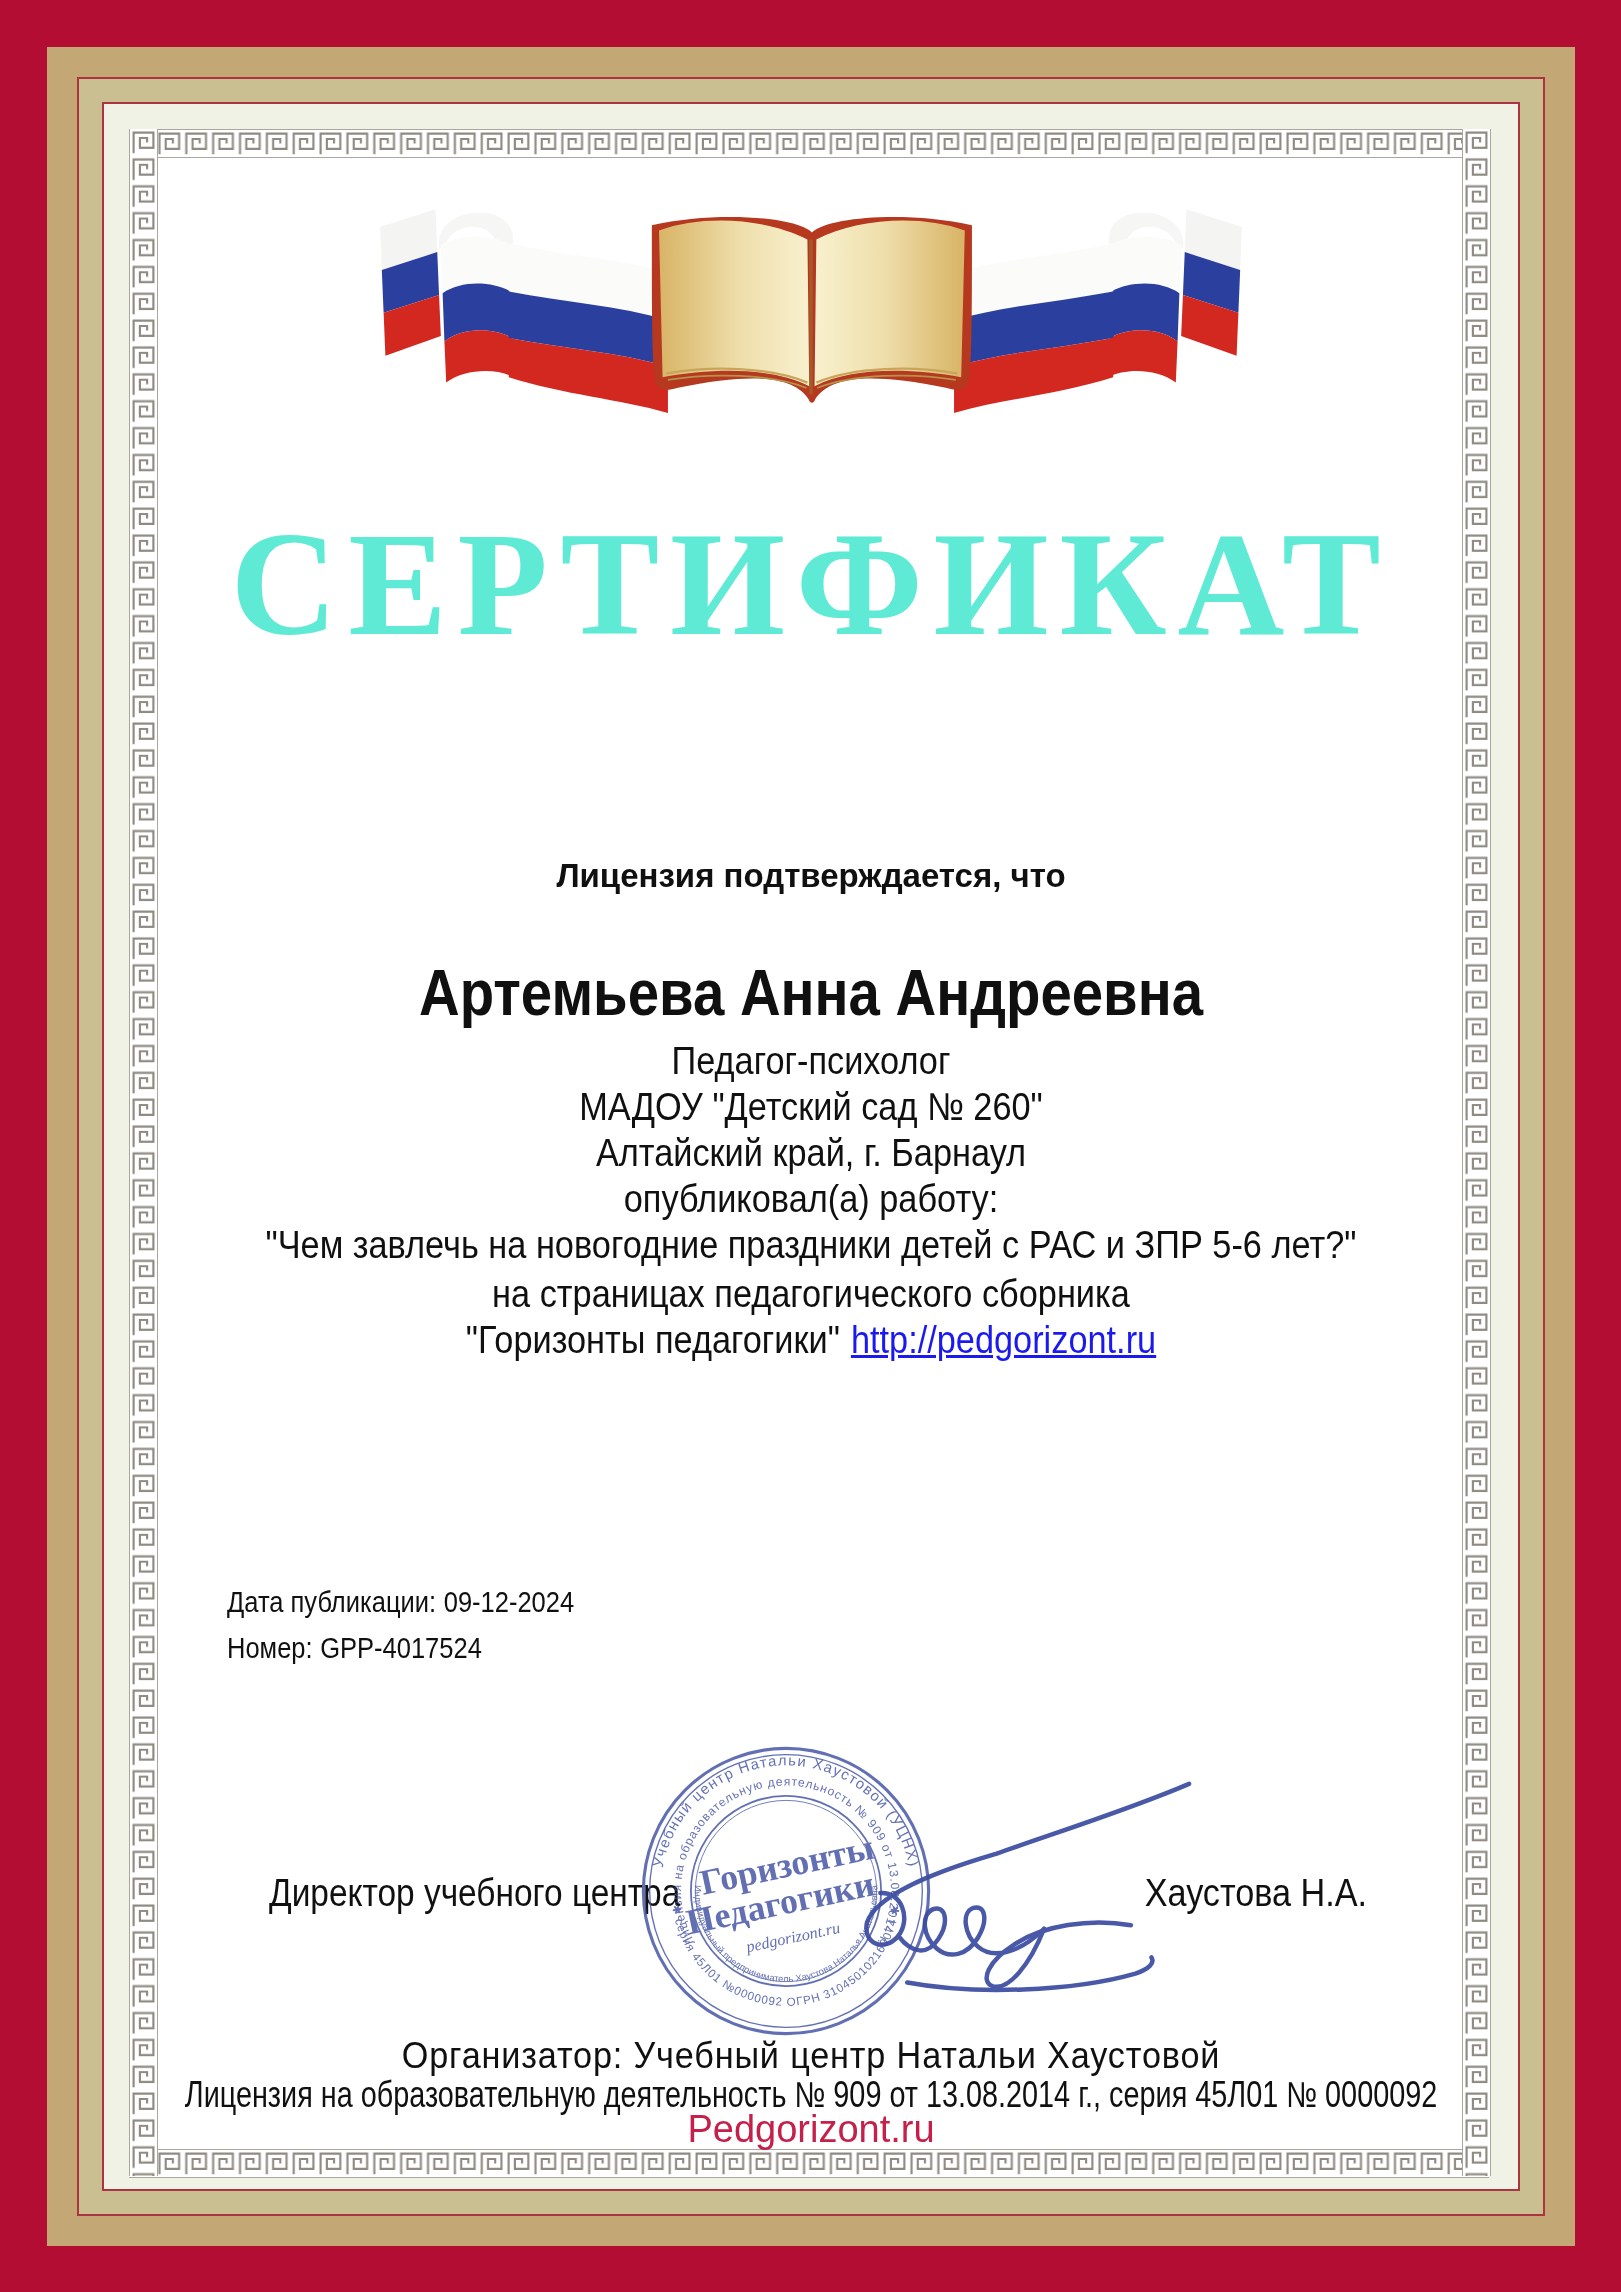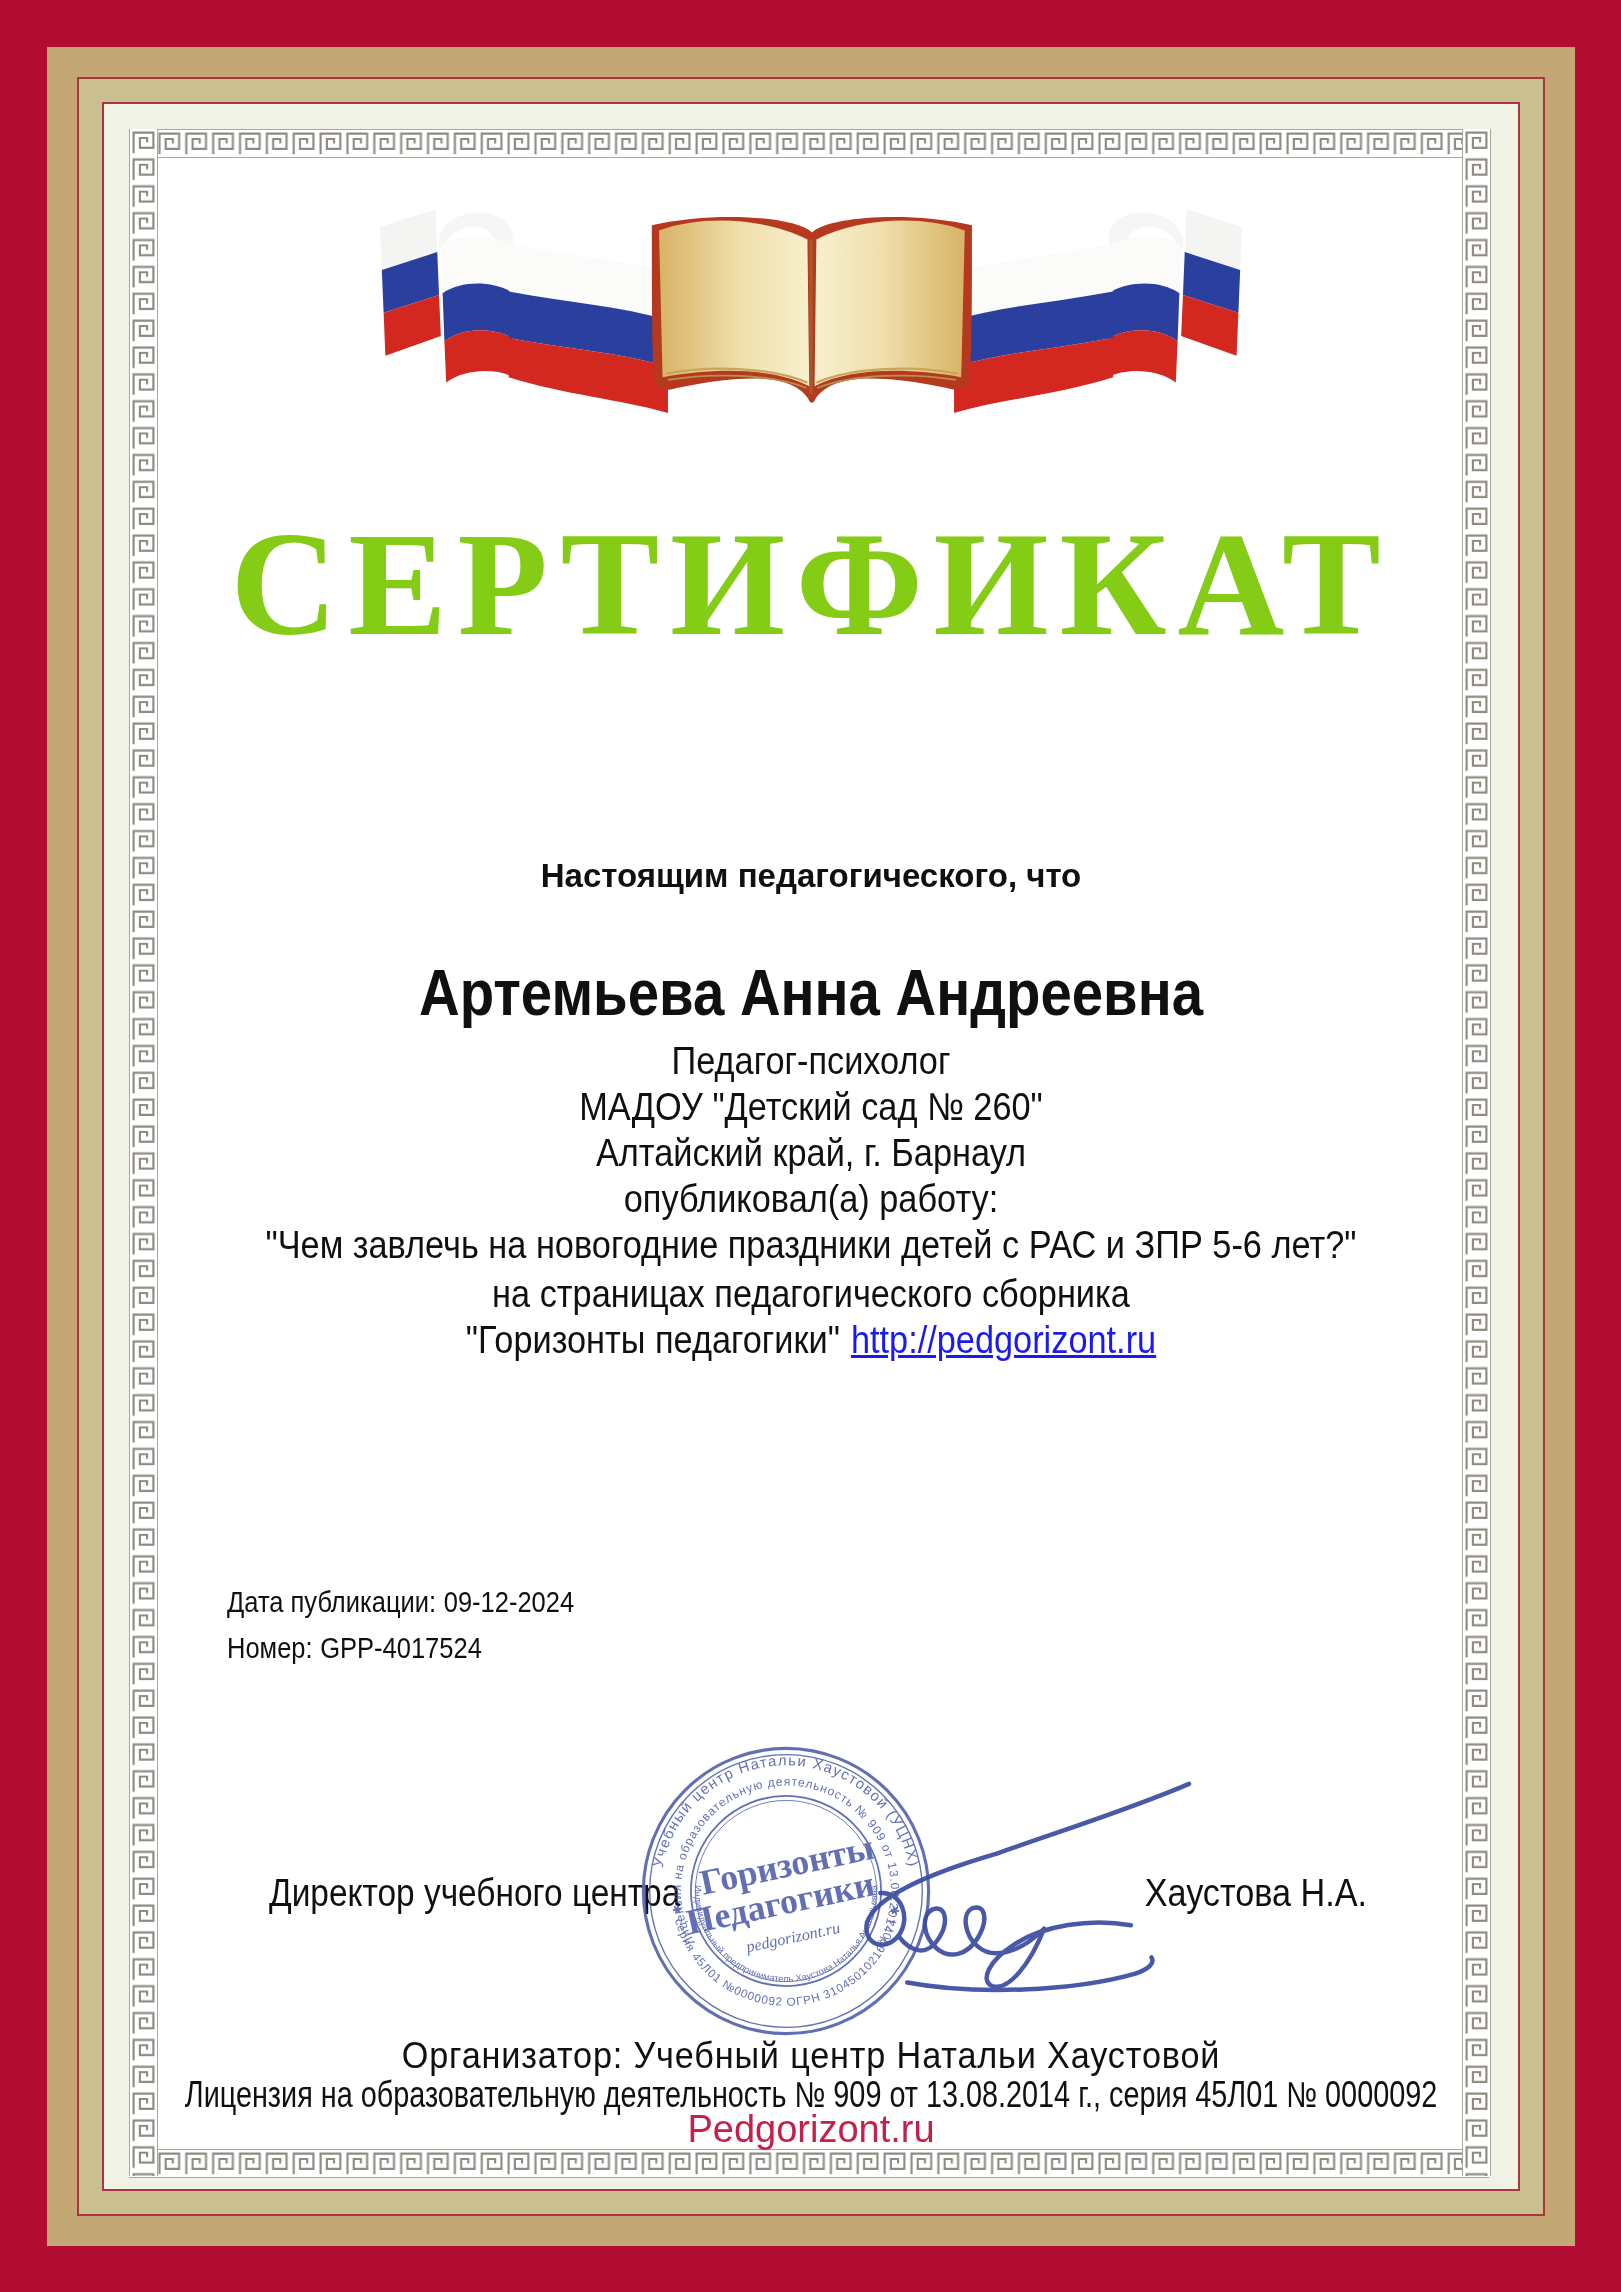--- a/index.html
+++ b/index.html
@@ -10,21 +10,21 @@
   .frame-pale{position:absolute;inset:102px;background:#f0f2e6;border:2.7px solid #ae3341;}
   .frame-white{position:absolute;inset:131px;background:#ffffff;}
   .gk{position:absolute;background:#ffffff;border:1.8px solid #aaa79e;}
   .gk-top{left:129px;top:129px;width:1360px;height:27px;border-left:none;border-right:none;}
   .gk-bottom{left:129px;top:2149px;width:1360px;height:27px;border-left:none;border-right:none;}
   .gk-left{left:129px;top:129px;width:27px;height:2047px;border-top:none;border-bottom:none;}
   .gk-right{left:1462px;top:129px;width:27px;height:2047px;border-top:none;border-bottom:none;}
   .gk svg{display:block;width:100%;height:100%;}
   .abs{position:absolute;left:0;right:0;text-align:center;}
   .title{top:510px;font-family:"Liberation Serif",serif;font-weight:700;font-size:148px;
-         line-height:1;letter-spacing:10.7px;color:#84cc16;}
+         line-height:1;letter-spacing:10.7px;color:#5eead4;}
   .intro{top:857px;font-size:33px;font-weight:700;}
   .name{top:956px;font-size:64px;font-weight:700;transform:scaleX(.88);transform-origin:50% 50%;white-space:nowrap;}
   .bodyline{font-size:39px;line-height:1.12;transform:scaleX(.88);transform-origin:50% 50%;white-space:nowrap;}
   .l-role{top:1039px;} .l-org{top:1085px;} .l-loc{top:1131px;} .l-act{top:1177px;}
   .l-work{top:1223px;} .l-ctx{top:1272px;} .l-col{top:1318px;}
   .link{color:#1a1aee;text-decoration:underline;cursor:pointer;margin-left:12.5px;}
   .meta-line{position:absolute;left:227px;font-size:30px;transform:scaleX(.85);
              transform-origin:0 50%;white-space:nowrap;}
   .meta-line span:first-child{margin-right:9px;}
   .m-date{top:1585px;} .m-num{top:1631px;}
@@ -118,21 +118,21 @@
       <path d="M662,32 C614,14 542,18 496,42 L494,206 C536,184 604,186 658,196 Z" fill="url(#goldR)"></path>
       <path d="M490,42 L490,215" stroke="#9a7a33" stroke-width="4" opacity=".5" fill="none"></path>
       <path d="M328,192 C376,183 444,184 486,202" stroke="#c8a559" stroke-width="2.5" fill="none"></path>
       <path d="M330,199 C378,191 444,192 485,208" stroke="#b5934a" stroke-width="2" fill="none"></path>
       <path d="M654,192 C606,183 538,184 496,202" stroke="#c8a559" stroke-width="2.5" fill="none"></path>
       <path d="M652,199 C604,191 538,192 497,208" stroke="#b5934a" stroke-width="2" fill="none"></path>
     </g>
   </svg>
 
   <div class="abs title">СЕРТИФИКАТ</div>
-  <div class="abs intro">Настоящим педагогического, что</div>
+  <div class="abs intro">Лицензия подтверждается, что</div>
   <div class="abs name">Артемьева Анна Андреевна</div>
 
   <div class="abs bodyline l-role">Педагог-психолог</div>
   <div class="abs bodyline l-org">МАДОУ "Детский сад № 260"</div>
   <div class="abs bodyline l-loc">Алтайский край, г. Барнаул</div>
   <div class="abs bodyline l-act">опубликовал(а) работу:</div>
   <div class="abs bodyline l-work">"Чем завлечь на новогодние праздники детей с РАС и ЗПР 5-6 лет?"</div>
   <div class="abs bodyline l-ctx">на страницах педагогического сборника</div>
   <div class="abs bodyline l-col">
     <span>"Горизонты педагогики"</span><span class="link">http://pedgorizont.ru</span>

